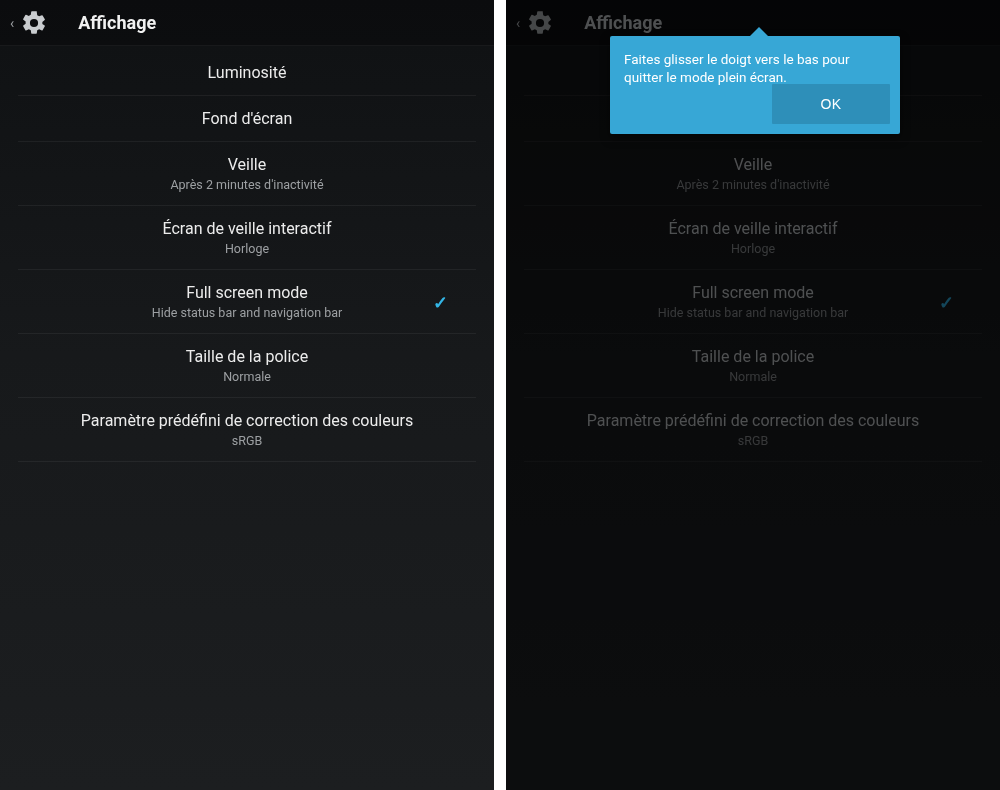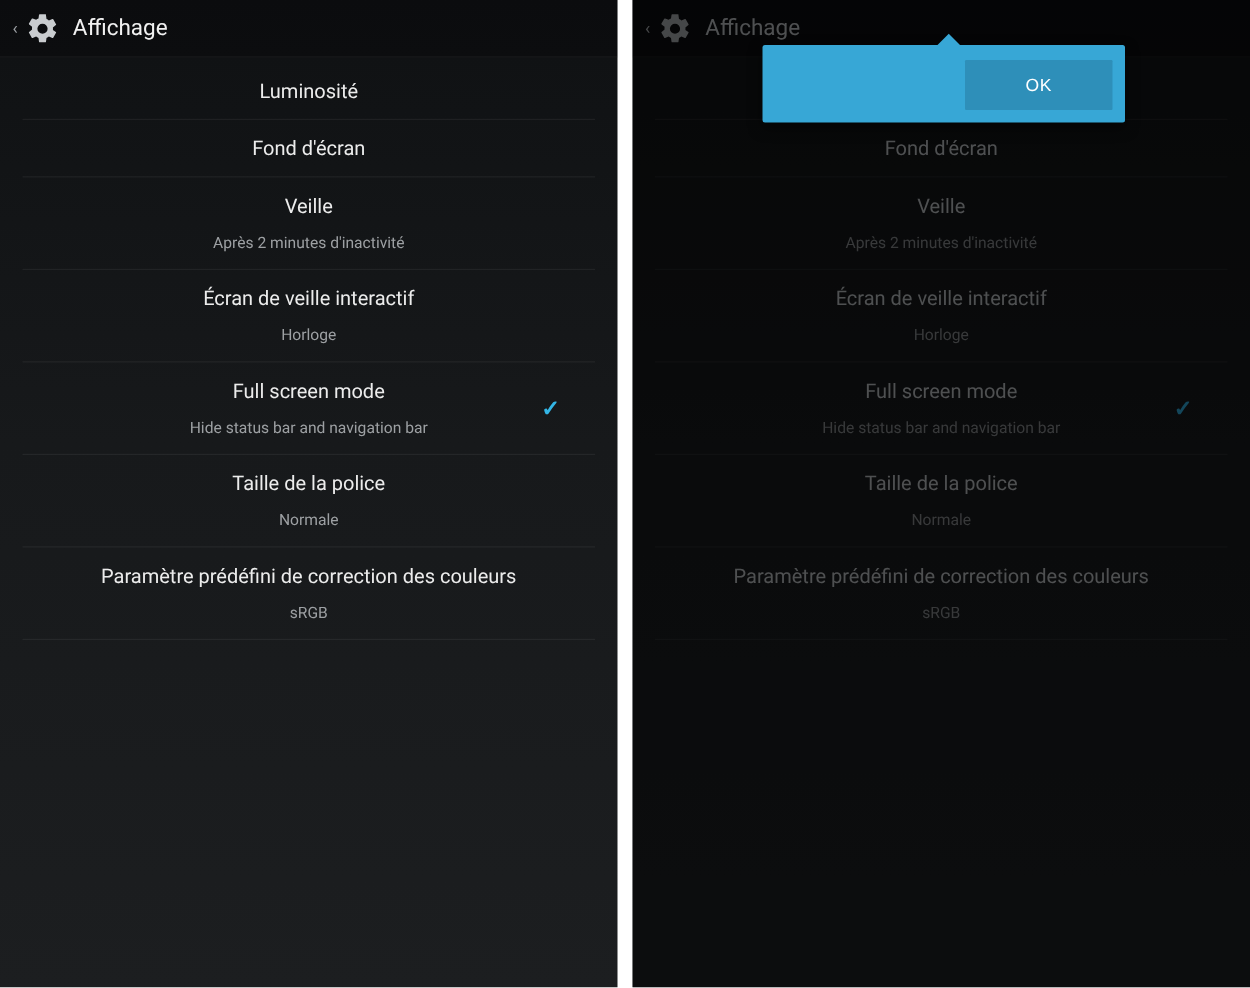--- a/index.html
+++ b/index.html
@@ -44,40 +44,41 @@
   .gear {
     width: 28px;
     height: 28px;
     display: inline-block;
     margin-right: 10px;
   }
   .gear svg { width: 28px; height: 28px; display:block; }
   .ab-title {
     font-size: 18px;
     color: #f1f1f1;
-    font-weight: 400;
+    font-weight: 700;
+    margin-left: 20px;
   }
   .list {
     padding: 4px 0 0 0;
   }
   .item {
     padding: 13px 22px 13px 22px;
     border-bottom: 1px solid rgba(255,255,255,0.06);
     margin: 0 18px;
     position: relative;
     text-align: center;
   }
   .item .title {
     font-size: 16px;
     color: #ececec;
   }
   .item .sub {
     font-size: 12.5px;
     color: #9da0a3;
-    margin-top: 13px;
+    margin-top: 3px;
   }
   .check {
     position: absolute;
     right: 28px;
     top: 50%;
     transform: translateY(-50%);
     color: #33b5e5;
     font-size: 18px;
     font-weight: bold;
   }
@@ -221,17 +222,18 @@
       </div>
       <div class="item">
         <div class="title">Paramètre prédéfini de correction des couleurs</div>
         <div class="sub">sRGB</div>
       </div>
     </div>
 
     <div class="dim"></div>
 
     <div class="tooltip">
+      <span>Faites glisser le doigt vers le bas pour quitter le mode plein écran.</span>
       <button class="ok">OK</button>
     </div>
   </div>
 
 </div>
 
 </body></html>

